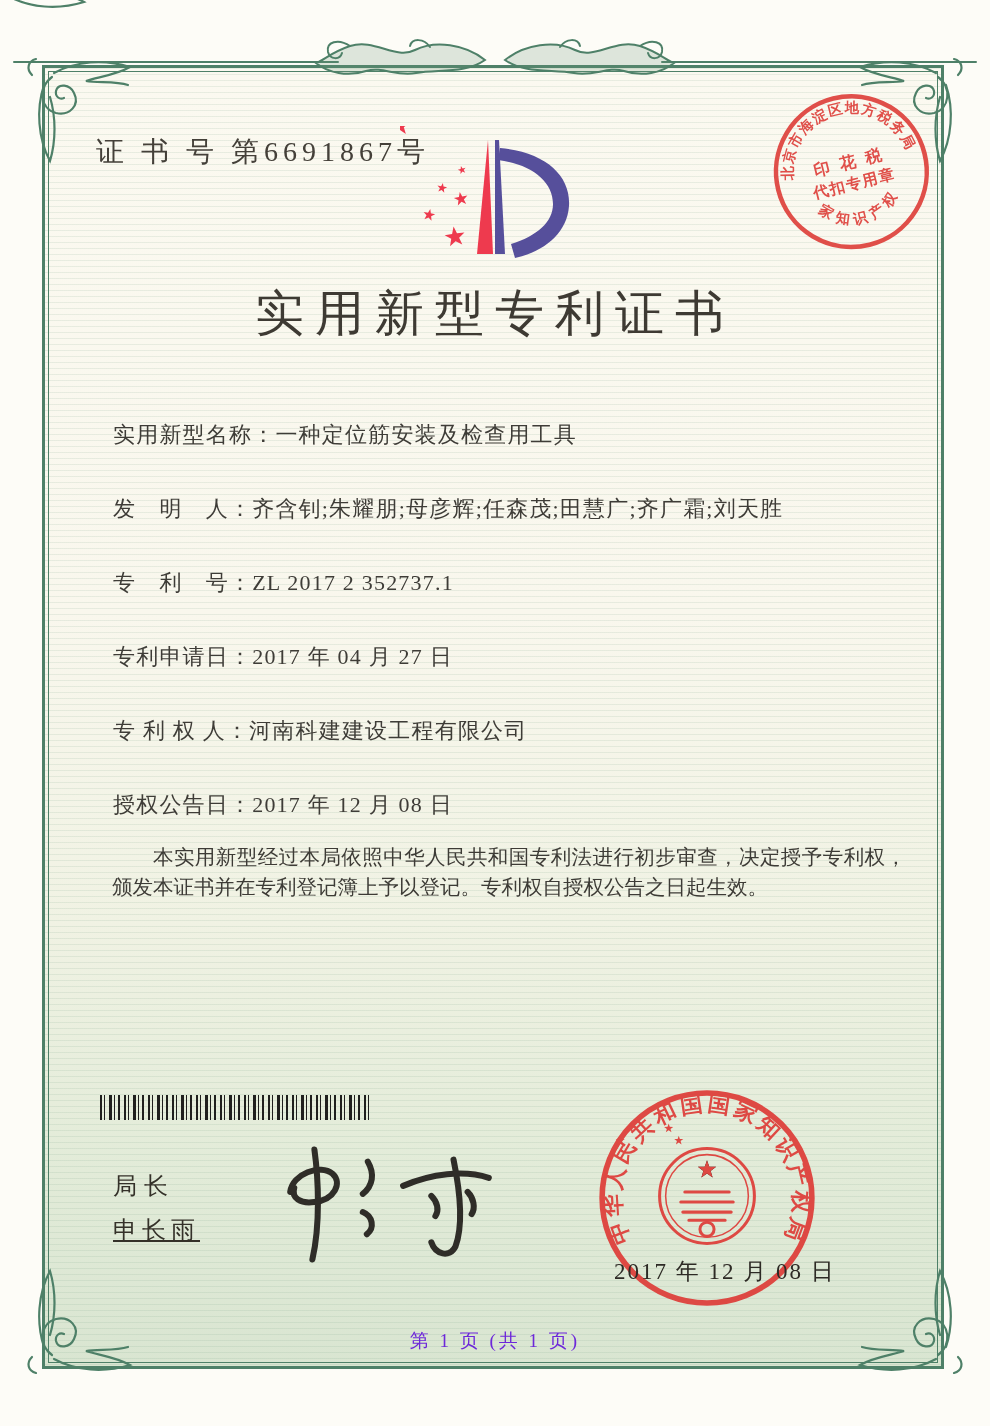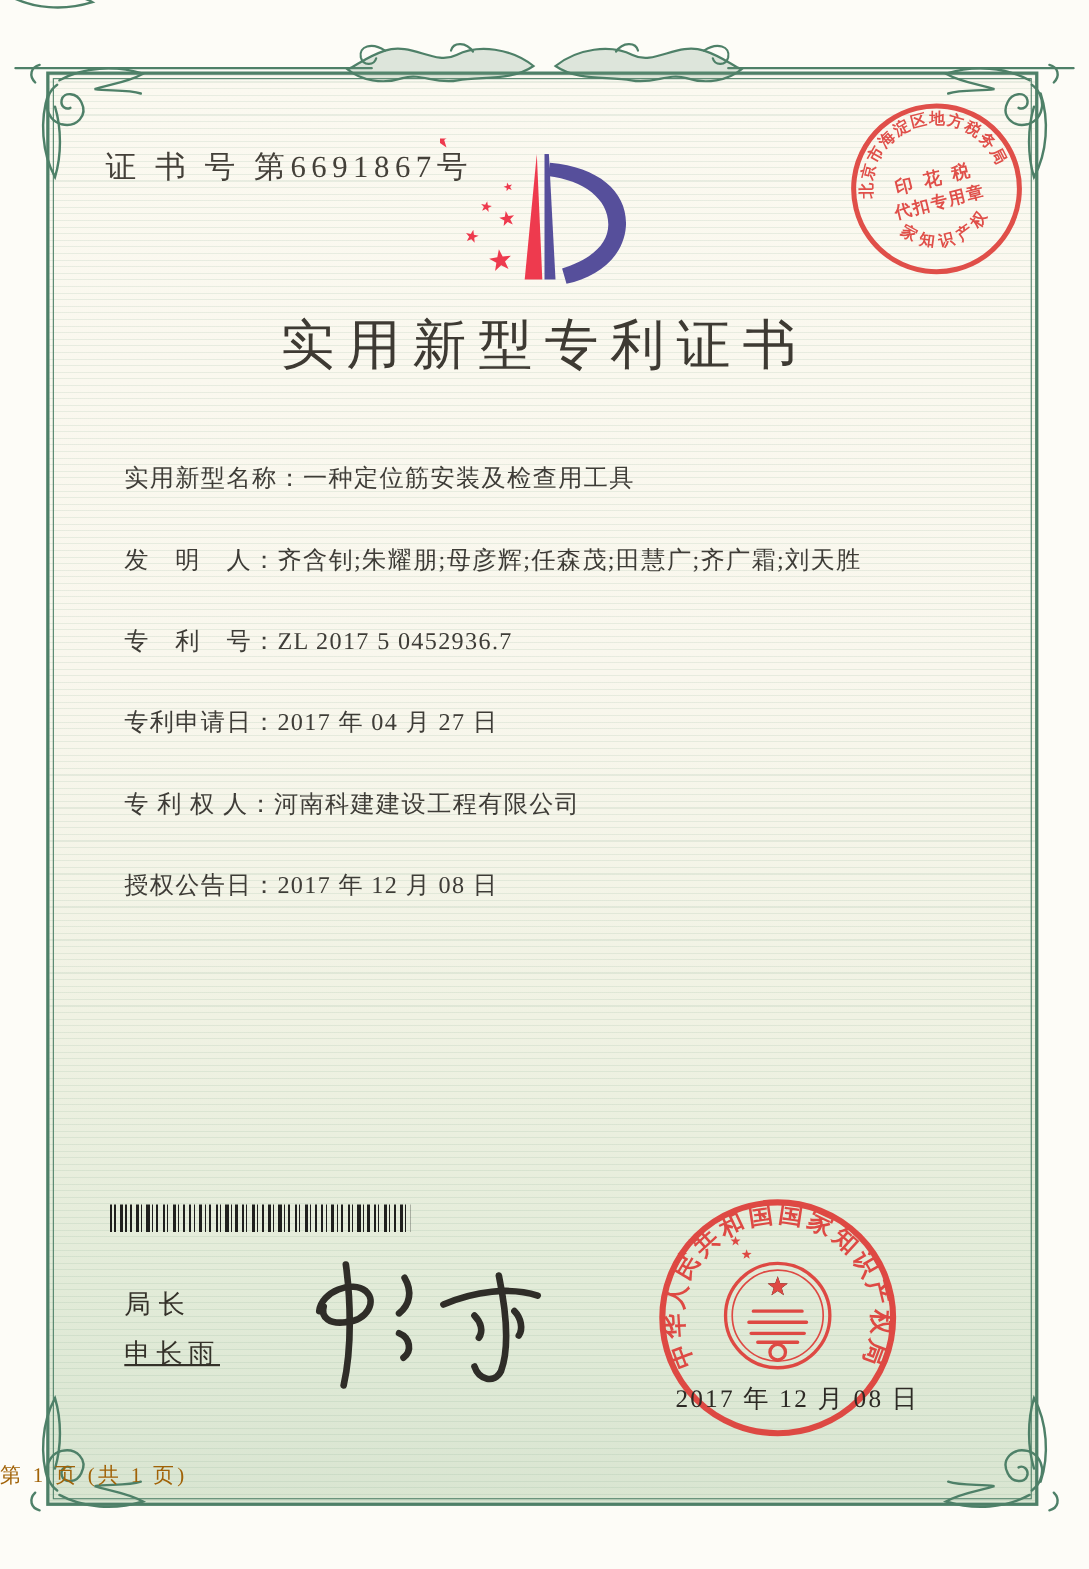--- a/index.html
+++ b/index.html
@@ -42,21 +42,21 @@
       #20201e 4px 5px,rgba(0,0,0,0) 5px 9px,
       #20201e 9px 12px,rgba(0,0,0,0) 12px 14px,
       #20201e 14px 15px,rgba(0,0,0,0) 15px 18px,
       #20201e 18px 20px,rgba(0,0,0,0) 20px 24px);
   }
   .juzhang{position:absolute;left:113px;top:1170px;font-size:24px;letter-spacing:7px;color:#343129;}
   .shenchangyu{position:absolute;left:113px;top:1214px;font-size:24px;letter-spacing:5px;color:#343129;text-decoration:underline;}
   .signature{position:absolute;left:262px;top:1132px;width:252px;height:144px;}
   .seal{position:absolute;left:592px;top:1083px;width:230px;height:230px;opacity:.95;}
   .seal-date{position:absolute;left:614px;top:1256px;font-size:23px;letter-spacing:2px;color:#2d2a25;z-index:6;}
-  .footer{position:absolute;left:0;top:1328px;width:100%;text-align:left;font-size:19px;letter-spacing:3px;color:#a16207;}
+  .footer{position:absolute;left:0;top:1328px;width:100%;text-align:center;font-size:19px;letter-spacing:3px;color:#6d28d9;}
   .red{fill:#de413c;}
   .redstroke{stroke:#de413c;fill:none;}
 </style>
 </head>
 <body>
 
 <div class="frame"></div>
 
 <svg class="deco" viewBox="0 0 990 1426">
   <g stroke="#4e8068" fill="none" stroke-width="2" stroke-linecap="round">
@@ -116,26 +116,27 @@
     <textPath href="#taxBot" startOffset="50%" text-anchor="middle">国家知识产权局</textPath>
   </text>
   <text x="82" y="78" text-anchor="middle" font-size="16" letter-spacing="3" class="red" font-weight="bold">印 花 税</text>
   <text x="82" y="99" text-anchor="middle" font-size="15" letter-spacing="1.5" class="red" font-weight="bold">代扣专用章</text>
 </svg>
 
 <div class="title">实用新型专利证书</div>
 
 <div class="field f0"><span>实用新型名称：</span><span>一种定位筋安装及检查用工具</span></div>
 <div class="field f1"><span>发　明　人：</span><span>齐含钊;朱耀朋;母彦辉;任森茂;田慧广;齐广霜;刘天胜</span></div>
-<div class="field f2"><span>专　利　号：</span><span>ZL 2017 5 0452936.7</span></div>
+<div class="field f2"><span>专　利　号：</span><span>ZL 2017 2 352737.1</span></div>
 <div class="field f3"><span>专利申请日：</span><span>2017 年 04 月 27 日</span></div>
 <div class="field f4"><span>专 利 权 人：</span><span>河南科建建设工程有限公司</span></div>
 <div class="field f5"><span>授权公告日：</span><span>2017 年 12 月 08 日</span></div>
 
 <div class="paras">
+  <p>本实用新型经过本局依照中华人民共和国专利法进行初步审查，决定授予专利权，颁发本证书并在专利登记簿上予以登记。专利权自授权公告之日起生效。</p>
 </div>
 
 <div class="barcode"></div>
 
 <div class="juzhang">局长</div>
 <div class="shenchangyu">申长雨</div>
 
 <svg class="signature" viewBox="0 0 250 140">
   <g stroke="#2f2d28" stroke-width="6" fill="none" stroke-linecap="round" stroke-linejoin="round">
     <path d="M28,58 C30,40 58,30 70,40 C80,49 72,66 52,68 C38,70 29,64 32,54"></path>

